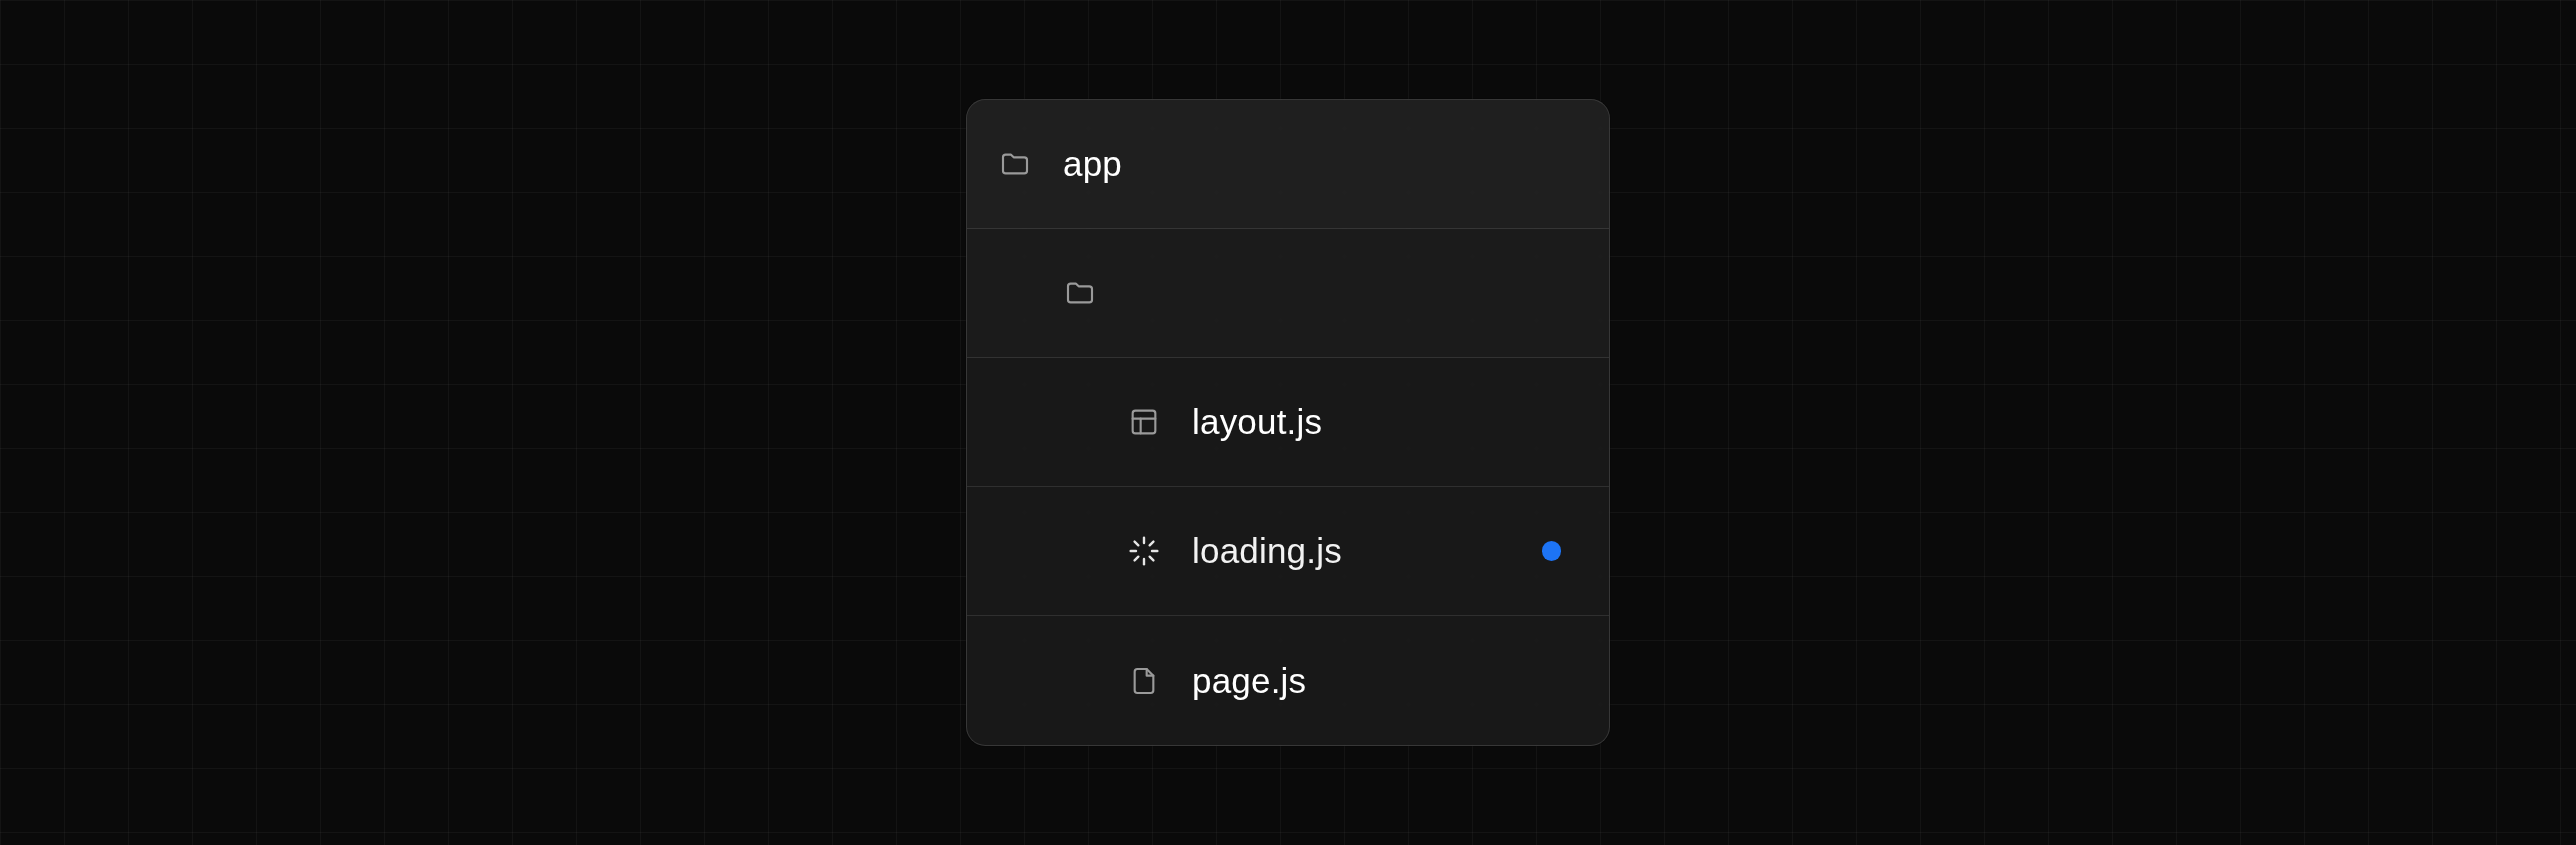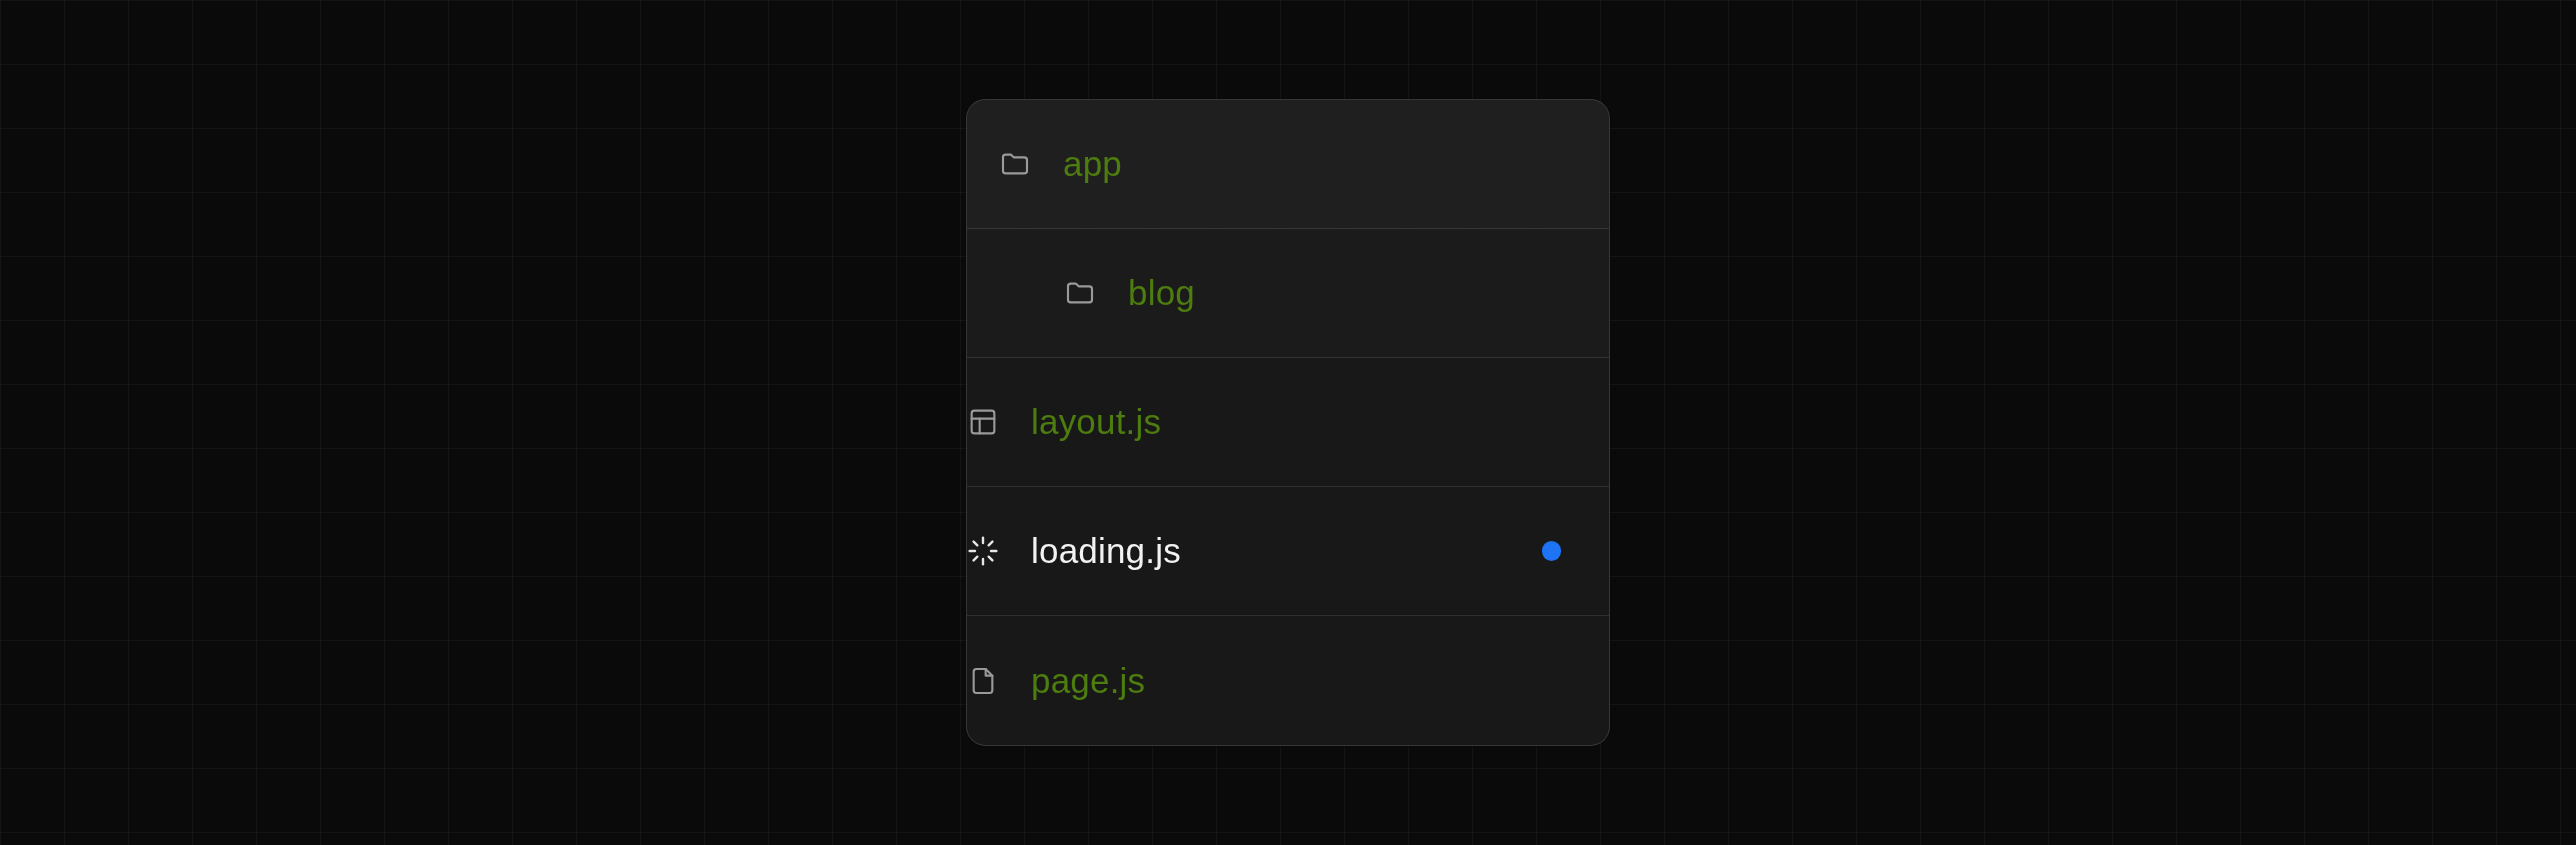--- a/index.html
+++ b/index.html
@@ -42,35 +42,35 @@
   .row {
     display: flex;
     align-items: center;
     height: 129px;
     border-bottom: 0.8px solid rgba(255,255,255,0.10);
     padding-right: 48px;
   }
   .row:last-child { border-bottom: none; }
   .row.depth-0 { padding-left: 32px; background: rgba(255,255,255,0.03); }
   .row.depth-1 { padding-left: 97px; background: rgba(255,255,255,0.015); }
-  .row.depth-2 { }
+  .row.depth-2 { padding-left: 161px; }
   .icon {
     width: 32px;
     height: 32px;
     flex: 0 0 32px;
     color: #9a9a9a;
     display: inline-flex;
     align-items: center;
     justify-content: center;
   }
   .icon svg { width: 32px; height: 32px; display:block; }
   .label {
     margin-left: 32px;
     font-size: 35px;
-    color: #4d7c0f;
+    color: #ffffff;
     letter-spacing: 0.2px;
     flex: 1 1 auto;
     white-space: nowrap;
   }
   .row.highlight .label {
     color: #f2f2f2;
     font-weight: 400;
   }
   .row.highlight .icon { color: #e6e6e6; }
   .dot {
@@ -97,21 +97,20 @@
       </span>
       <span class="label">app</span>
     </div>
 
     <div class="row depth-1">
       <span class="icon">
         <svg viewBox="0 0 24 24" fill="none" stroke="currentColor" stroke-width="1.6" stroke-linecap="round" stroke-linejoin="round">
           <path d="M3 7a2 2 0 0 1 2-2h4l2 2h8a2 2 0 0 1 2 2v8a2 2 0 0 1-2 2H5a2 2 0 0 1-2-2V7z"></path>
         </svg>
       </span>
-      <span class="label">blog</span>
     </div>
 
     <div class="row depth-2">
       <span class="icon">
         <svg viewBox="0 0 24 24" fill="none" stroke="currentColor" stroke-width="1.6" stroke-linecap="round" stroke-linejoin="round">
           <rect x="3.5" y="3.5" width="17" height="17" rx="2"></rect>
           <line x1="3.5" y1="9.5" x2="20.5" y2="9.5"></line>
           <line x1="9.5" y1="9.5" x2="9.5" y2="20.5"></line>
         </svg>
       </span>

